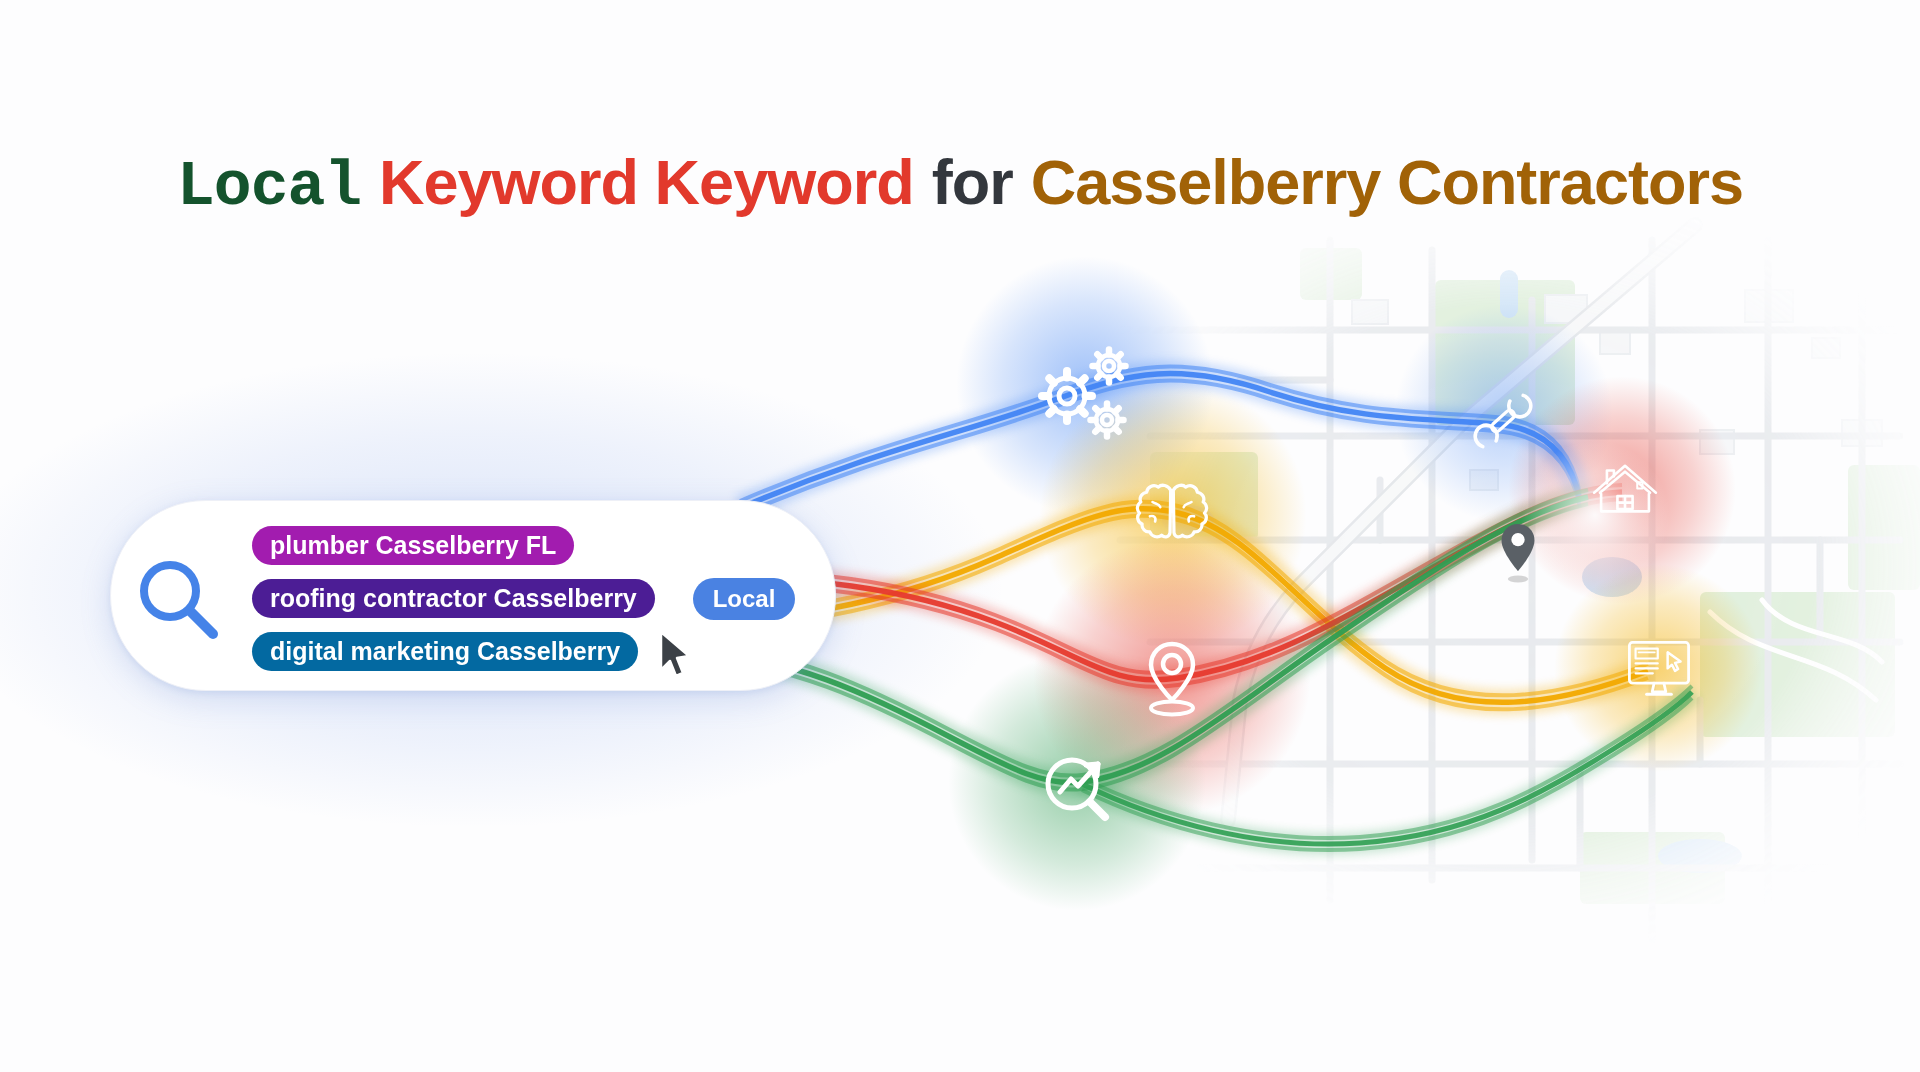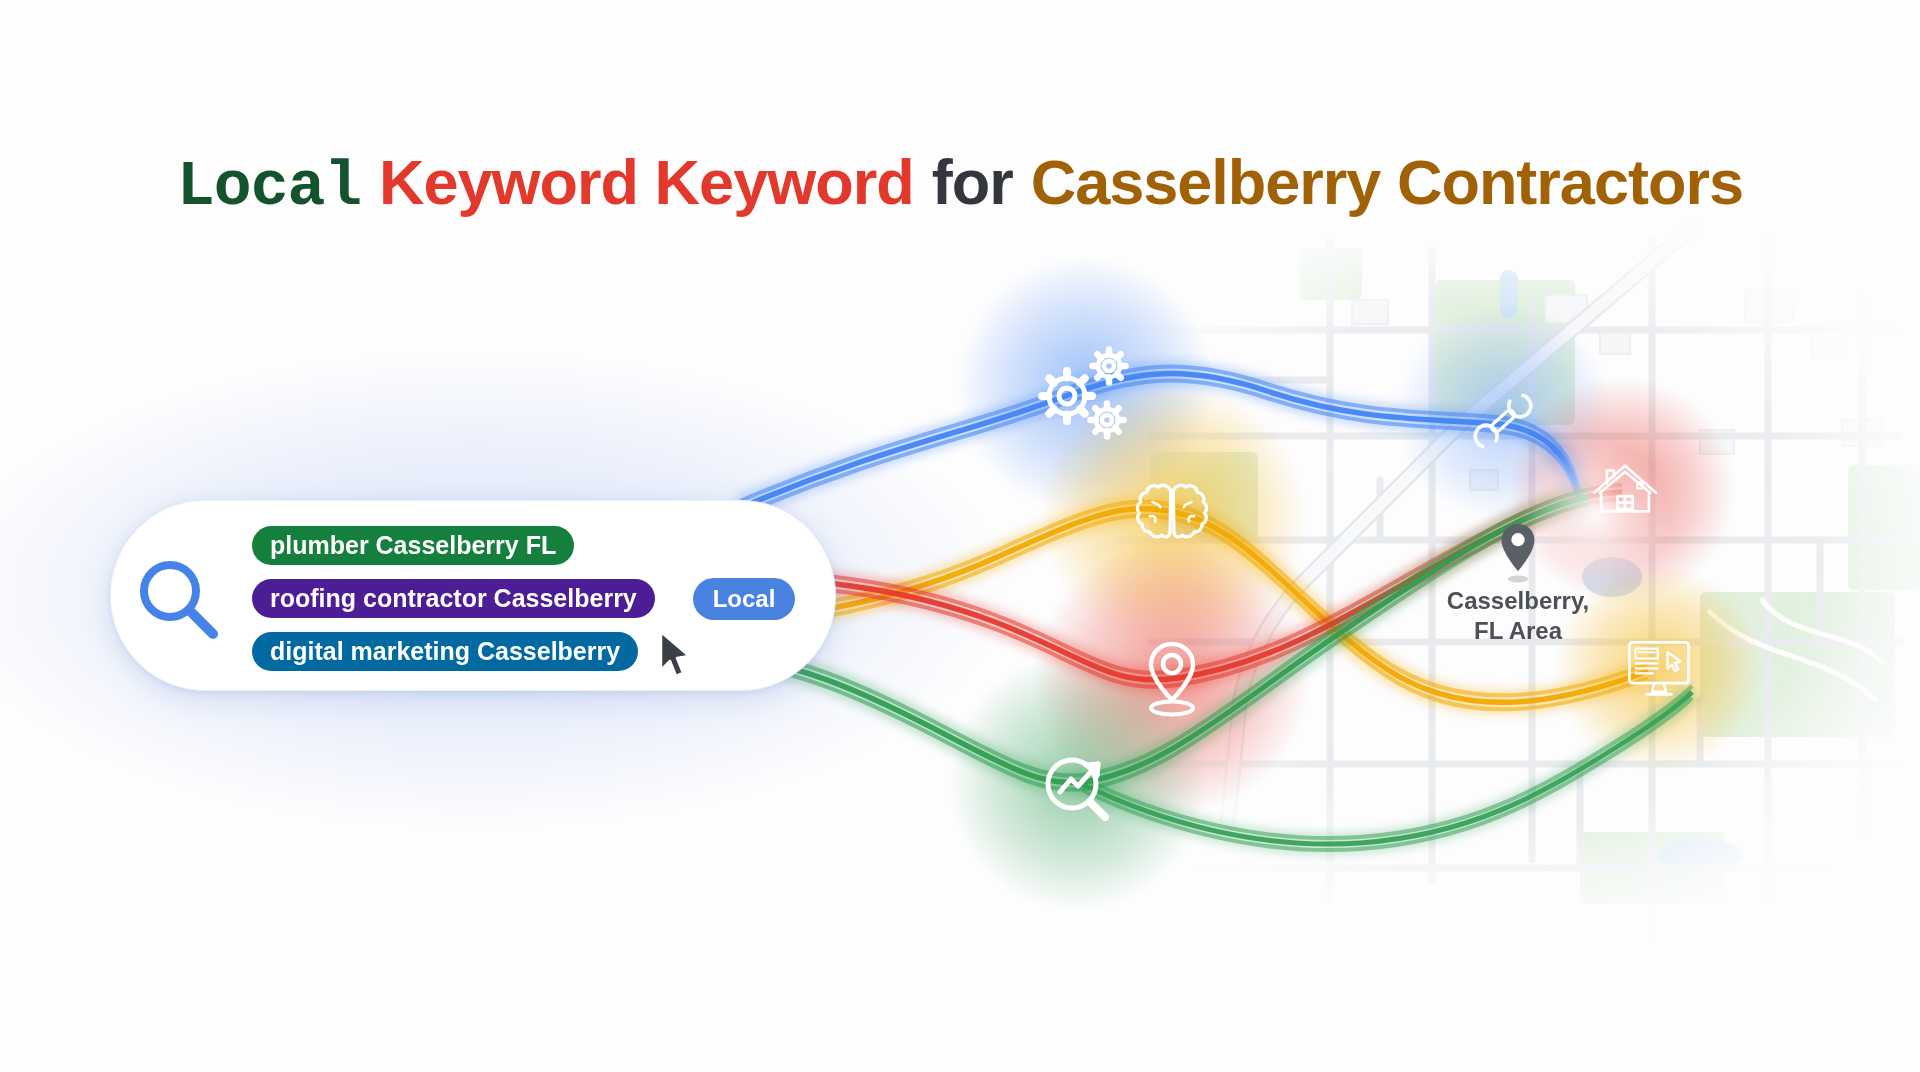--- a/index.html
+++ b/index.html
@@ -23,21 +23,21 @@
   .glow-green {background:radial-gradient(circle, rgba(47,158,82,.50) 0%, rgba(47,158,82,.20) 45%, rgba(47,158,82,0) 70%);}
   .glow-search{background:radial-gradient(ellipse, rgba(125,160,235,.30) 0%, rgba(125,160,235,.12) 45%, rgba(125,160,235,0) 70%);border-radius:50%;}
   .fade-spot {background:radial-gradient(circle, rgba(253,253,254,.95) 0%, rgba(253,253,254,0) 70%);}
 
   
   .search-bar{position:absolute;left:110px;top:500px;width:724px;height:189px;background:#fff;
       border-radius:95px;border:1px solid #eef0f7;
       box-shadow:0 8px 30px rgba(110,140,210,.22), 0 2px 6px rgba(110,140,210,.15);z-index:6;}
   .pill{position:absolute;color:#fff;font-size:25px;font-weight:600;line-height:39px;height:39px;
         padding:0 18px;border-radius:20px;white-space:nowrap;box-sizing:border-box;}
-  .pill-blue{background:#15803d;}
+  .pill-blue{background:#a21caf;}
   .pill-red{background:#4c1d95;}
   .pill-yellow{background:#0369a1;}
   .search-btn{position:absolute;left:582px;top:77px;width:102px;height:42px;background:#4a82e2;color:#fff;
         border:none;border-radius:21px;font-family:"Liberation Sans",sans-serif;
         font-size:24px;font-weight:600;cursor:pointer;}
 
   
   .map-label{position:absolute;left:1398px;top:586px;width:240px;text-align:center;z-index:5;
         color:#4d5156;font-size:24px;font-weight:bold;line-height:30px;}
 
@@ -269,24 +269,20 @@
     <path d="M74,28 L74,54 L81,48 L86,58 L91,55 L86,45 L95,43 Z" stroke-width="4"></path>
     <path d="M52,78 L49,92 H71 L68,78"></path>
     <path d="M40,96 H80" stroke-width="5"></path>
   </svg>
 
   <svg class="abs z5" width="44" height="66" viewBox="0 0 56 82" style="left:1496px;top:520px;">
     <ellipse cx="28" cy="74" rx="13" ry="4.5" fill="rgba(0,0,0,.16)"></ellipse>
     <path d="M28,4 C16,4 7,13 7,25 C7,40 28,64 28,64 C28,64 49,40 49,25 C49,13 40,4 28,4 Z" fill="#5a6066"></path>
     <circle cx="28" cy="24" r="8.5" fill="#fff"></circle>
   </svg>
-  <div class="map-label">
-    <div>Casselberry,</div>
-    <div>FL Area</div>
-  </div>
 
   <div class="search-bar">
     <svg class="abs" width="90" height="90" viewBox="0 0 90 90" style="left:22px;top:53px;" fill="none" stroke="#4583e8" stroke-linecap="round">
       <circle cx="37" cy="37" r="26" stroke-width="8"></circle>
       <line x1="57" y1="57" x2="80" y2="80" stroke-width="10"></line>
     </svg>
     <div class="pill pill-blue" style="left:141px;top:25px;">plumber Casselberry FL</div>
     <div class="pill pill-red" style="left:141px;top:78px;">roofing contractor Casselberry</div>
     <div class="pill pill-yellow" style="left:141px;top:131px;">digital marketing Casselberry</div>
     <button class="search-btn">Local</button>

